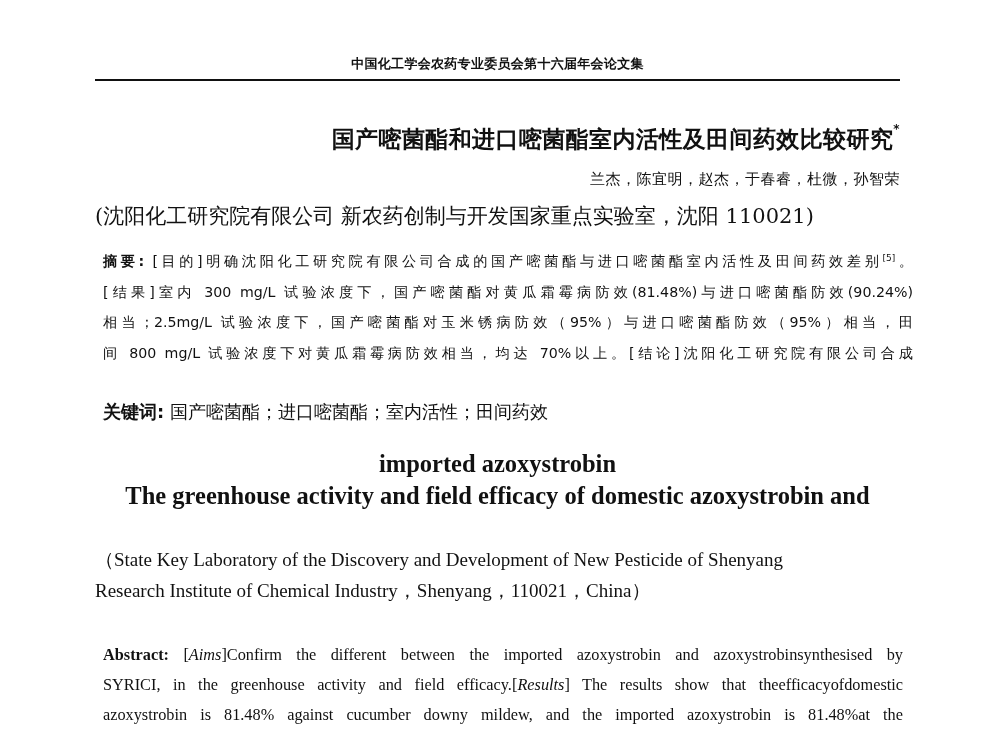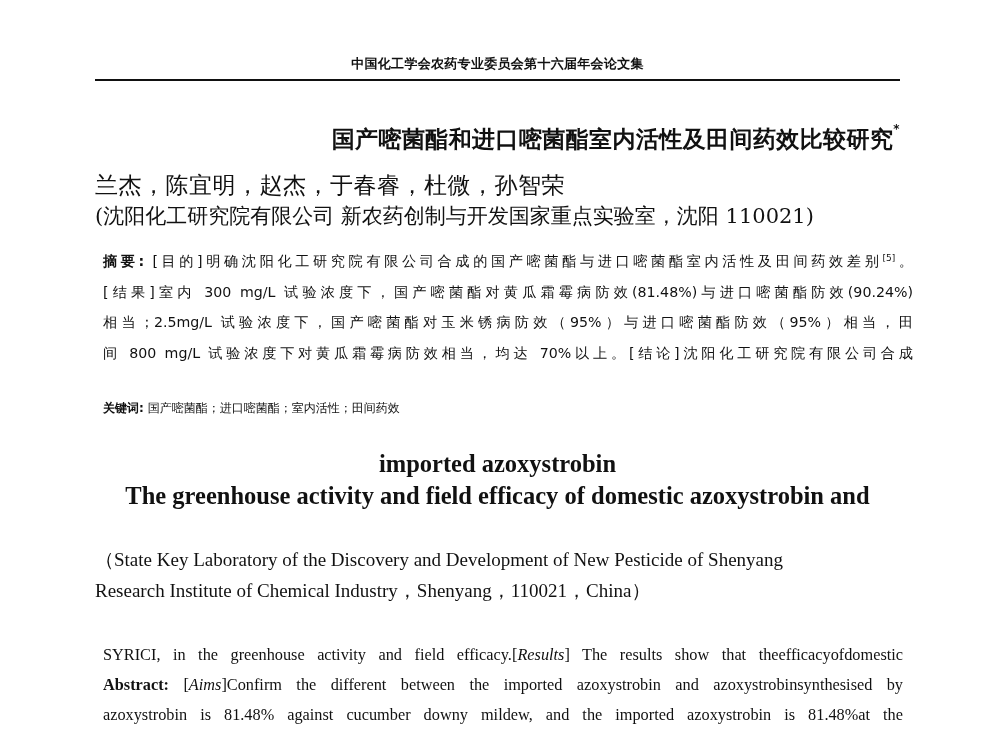--- a/index.html
+++ b/index.html
@@ -51,23 +51,23 @@
     .cn-title sup {
       font-size: 12px;
       vertical-align: top;
       position: relative;
       top: -2px;
     }
     .cn-authors {
       position: absolute;
       left: 95px; top: 170px;
       width: 805px;
-      text-align: left;
+      text-align: right;
       font-family: "DejaVu Serif", "Liberation Serif", serif;
-      font-size: 23px;
+      font-size: 15px;
       letter-spacing: 0.5px;
     }
     .cn-affil {
       position: absolute;
       left: 95px; top: 202px;
       width: 805px;
       text-align: left;
       font-family: "DejaVu Serif", "Liberation Serif", serif;
       font-size: 21px;
     }
@@ -82,21 +82,21 @@
       text-align-last: justify;
     }
     .cn-abstract .line { display: block; white-space: nowrap; }
     .cn-abstract .line.last { text-align-last: left; }
     .cn-abstract b { font-weight: bold; }
     .cn-abstract sup { font-size: 9px; vertical-align: top; position: relative; top: -3px; }
     .cn-keywords {
       position: absolute;
       left: 103px; top: 400px;
       font-family: "DejaVu Sans", "Liberation Sans", sans-serif;
-      font-size: 12px;
+      font-size: 18px;
     }
     .cn-keywords b { font-weight: bold; }
     .en-title {
       position: absolute;
       left: 95px; top: 448px;
       width: 805px;
       text-align: center;
       font-family: "Liberation Serif", "DejaVu Serif", serif;
       font-weight: bold;
       font-size: 24.5px;
@@ -163,18 +163,18 @@
     <div>The greenhouse activity and field efficacy of domestic azoxystrobin and</div>
   </div>
 
 
   <div class="en-affil">
     <div>（State Key Laboratory of the Discovery and Development of New Pesticide of Shenyang</div>
     <div>Research Institute of Chemical Industry，Shenyang，110021，China）</div>
   </div>
 
   <div class="en-abstract">
+    <span class="line"><b>Abstract:</b><span>  [</span><i>Aims</i><span>]Confirm the different between the imported azoxystrobin and azoxystrobinsynthesised by</span></span>
     <span class="line"><span>SYRICI, in the greenhouse activity and field efficacy.[</span><i>Results</i><span>] The results show that theefficacyofdomestic</span></span>
-    <span class="line"><b>Abstract:</b><span>  [</span><i>Aims</i><span>]Confirm the different between the imported azoxystrobin and azoxystrobinsynthesised by</span></span>
     <span class="line">azoxystrobin is 81.48% against cucumber downy mildew, and the imported azoxystrobin is 81.48%at the</span>
   </div>
 
 </div>
 
 </body></html>

